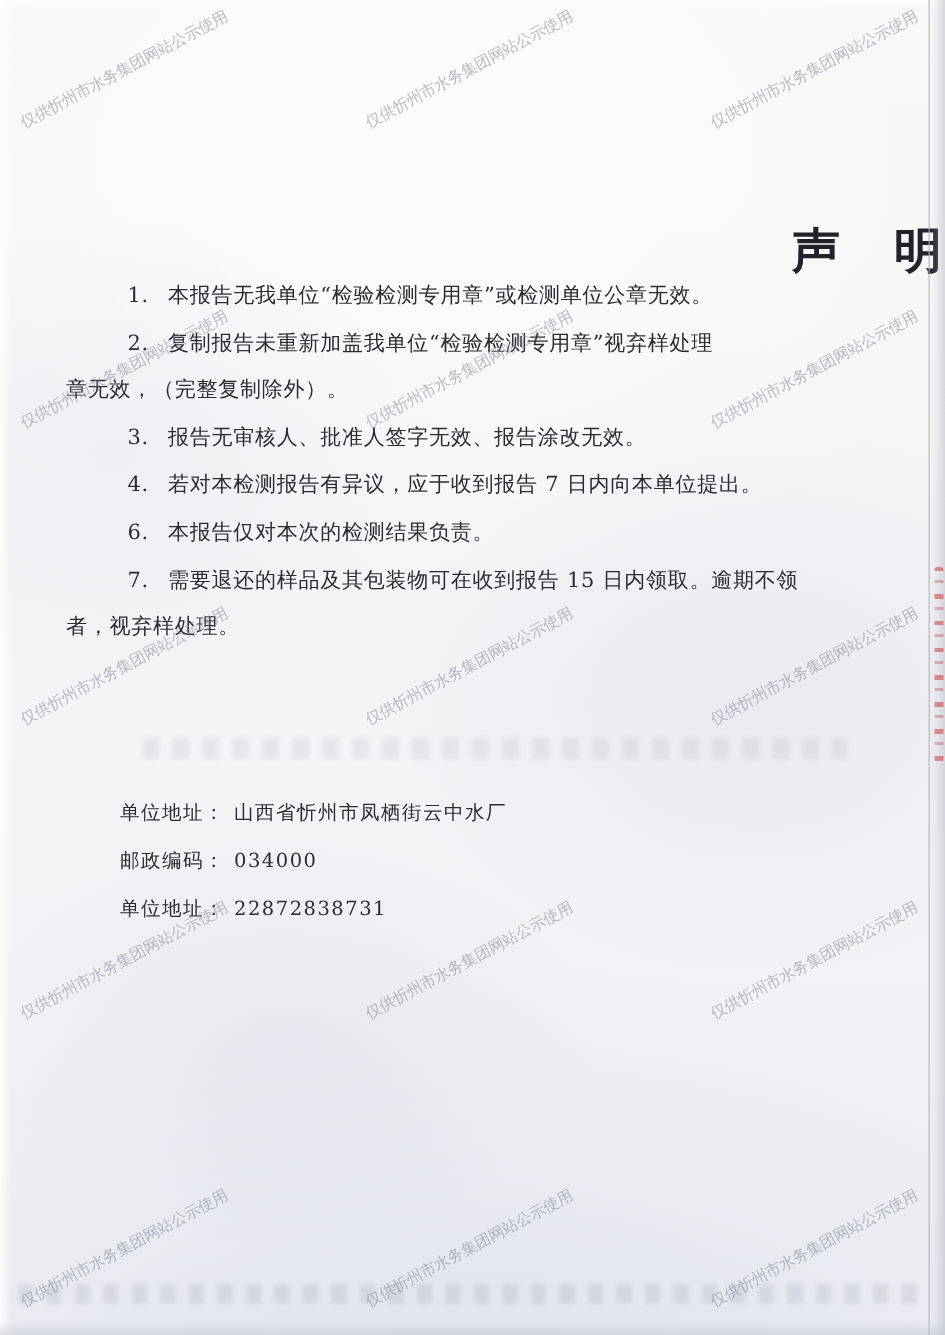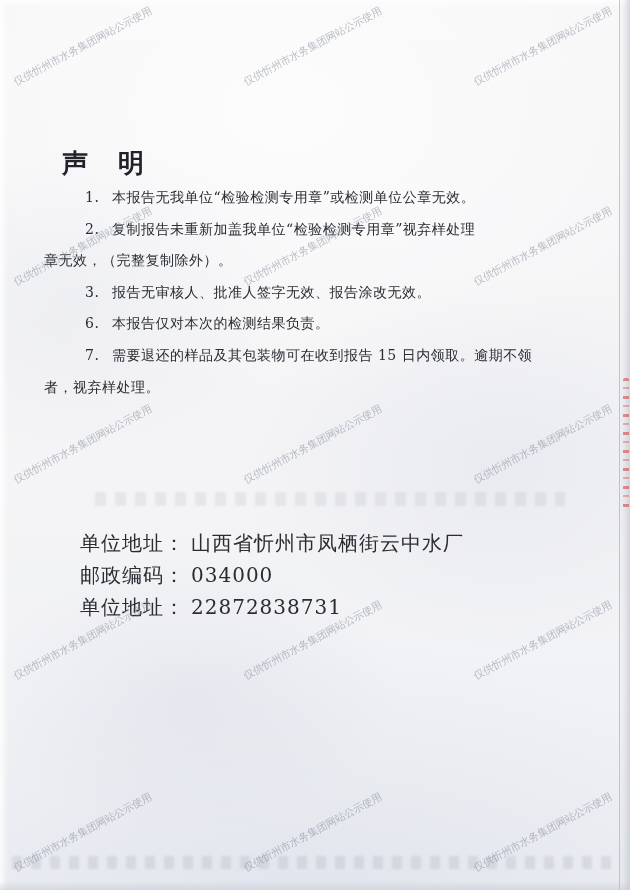--- a/index.html
+++ b/index.html
@@ -17,25 +17,25 @@
       linear-gradient(180deg, #f7f7f8 0%, #f4f4f6 55%, #eef0f4 100%);
   }
 
   
   .title {
     position: absolute;
     top: 146px;
     left: 0;
     width: 100%;
     box-sizing: border-box;
-    padding-left: 62px;
-    text-align: left;
+    padding-left: 42px;
+    text-align: right;
     font-family: "DejaVu Sans", "Liberation Sans", sans-serif;
     font-weight: 700;
-    font-size: 26px;
+    font-size: 32px;
     letter-spacing: 2px;
     color: #22232a;
     z-index: 2;
   }
   .statement {
     position: absolute;
     top: 182px;
     left: 44px;
     right: 30px;
     font-family: "DejaVu Serif", "Liberation Serif", serif;
@@ -45,21 +45,21 @@
     z-index: 2;
   }
   .statement .line { height: 31.6px; line-height: 31.6px; white-space: nowrap; }
   .statement .line.numbered { padding-left: 41px; }
   .statement .num { display: inline-block; width: 27px; }
   .contact {
     position: absolute;
     top: 527px;
     left: 80px;
     font-family: "DejaVu Serif", "Liberation Serif", serif;
-    font-size: 20px;
+    font-size: 13px;
     letter-spacing: 1px;
     color: #2b2c33;
     z-index: 2;
   }
   .contact .cline { height: 32px; line-height: 32px; white-space: nowrap; }
   .contact .val { margin-left: 6px; }
 
   
   .wm-layer {
     position: absolute;
@@ -107,20 +107,21 @@
   <div class="ghost ghost-a"></div>
   <div class="ghost ghost-b"></div>
 
   <div class="title">声　明</div>
 
   <div class="statement">
     <div class="line numbered"><span class="num">1.</span><span>本报告无我单位“检验检测专用章”或检测单位公章无效。</span></div>
     <div class="line numbered"><span class="num">2.</span><span>复制报告未重新加盖我单位“检验检测专用章”视弃样处理</span></div>
     <div class="line"><span>章无效，（完整复制除外）。</span></div>
     <div class="line numbered"><span class="num">3.</span><span>报告无审核人、批准人签字无效、报告涂改无效。</span></div>
+    <div class="line numbered"><span class="num">4.</span><span>若对本检测报告有异议，应于收到报告 7 日内向本单位提出。</span></div>
     <div class="line numbered"><span class="num">6.</span><span>本报告仅对本次的检测结果负责。</span></div>
     <div class="line numbered"><span class="num">7.</span><span>需要退还的样品及其包装物可在收到报告 15 日内领取。逾期不领</span></div>
     <div class="line"><span>者，视弃样处理。</span></div>
   </div>
 
   <div class="contact">
     <div class="cline">
       <span class="lbl">单位地址：</span><span class="val">山西省忻州市凤栖街云中水厂</span>
     </div>
     <div class="cline">

